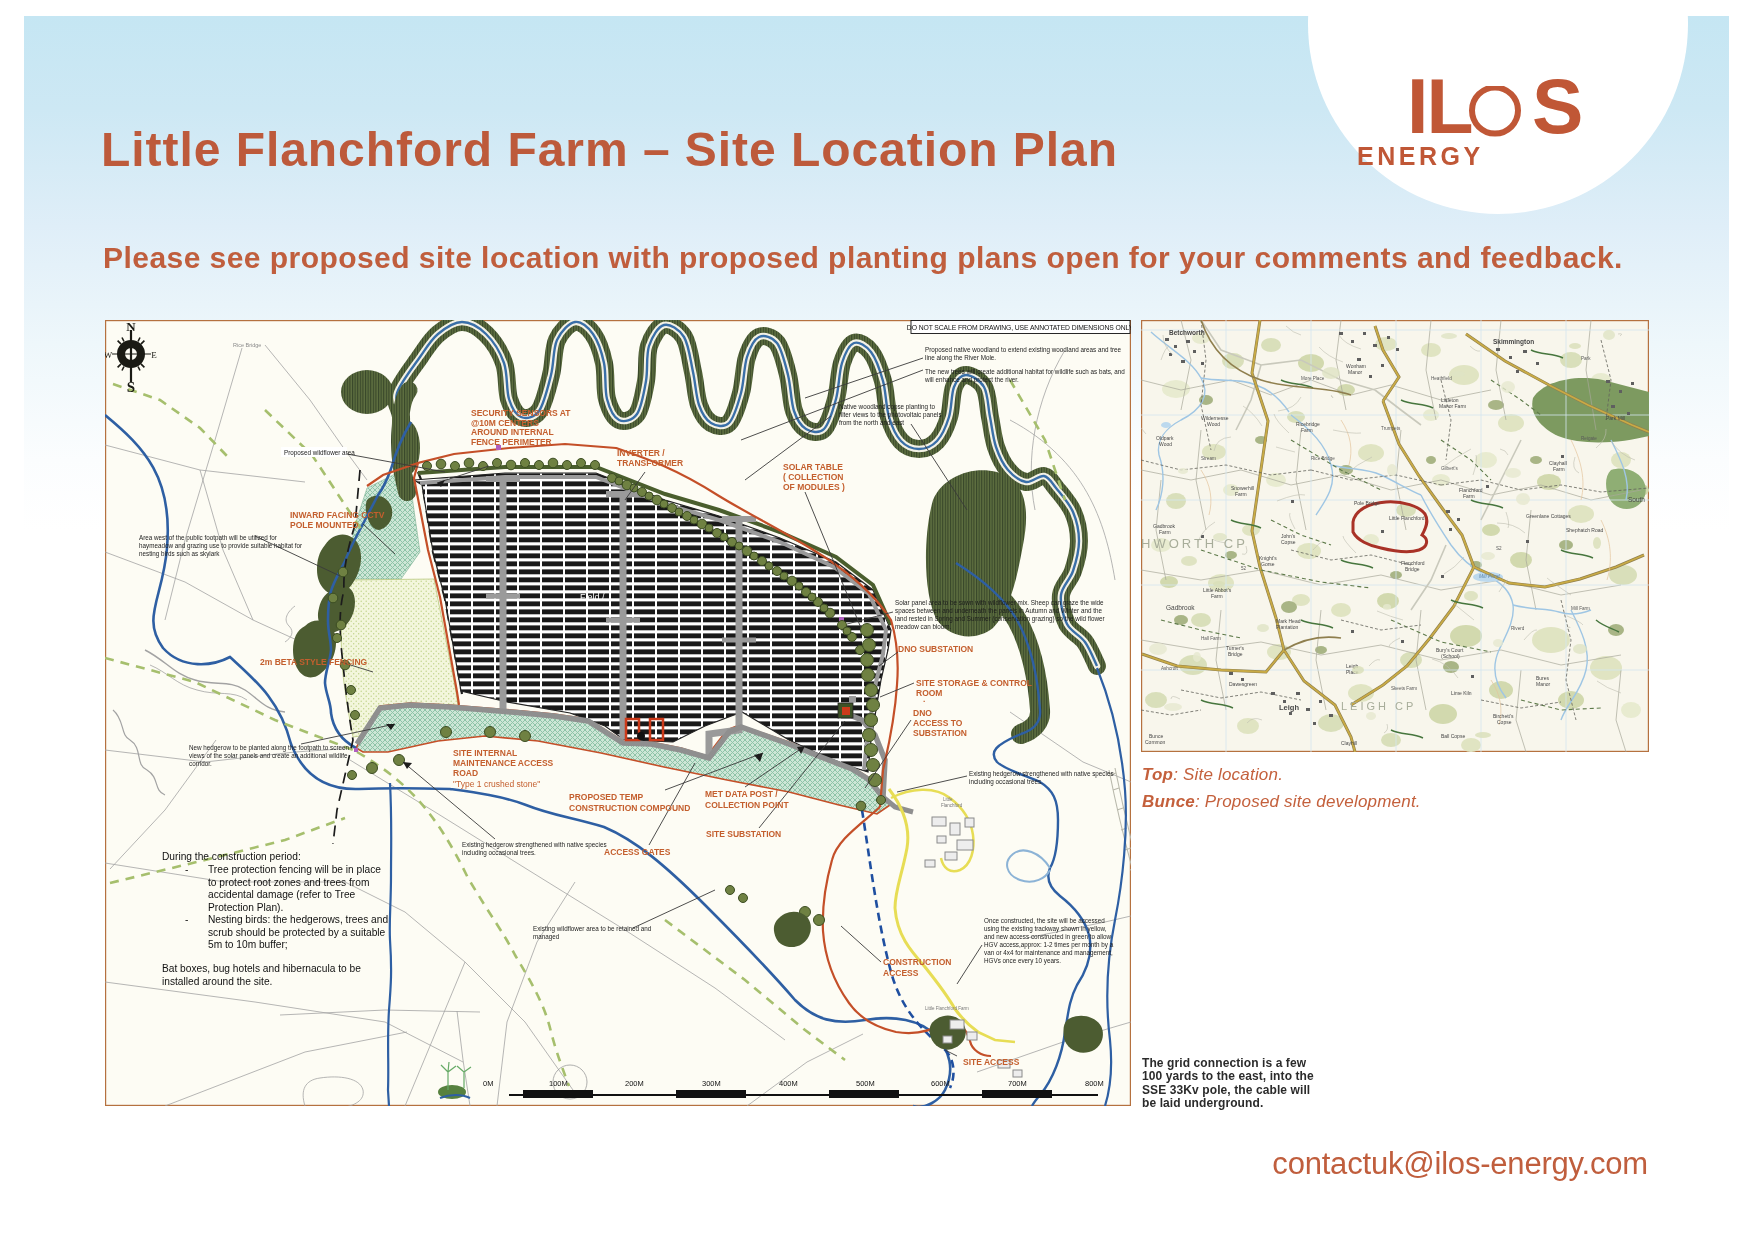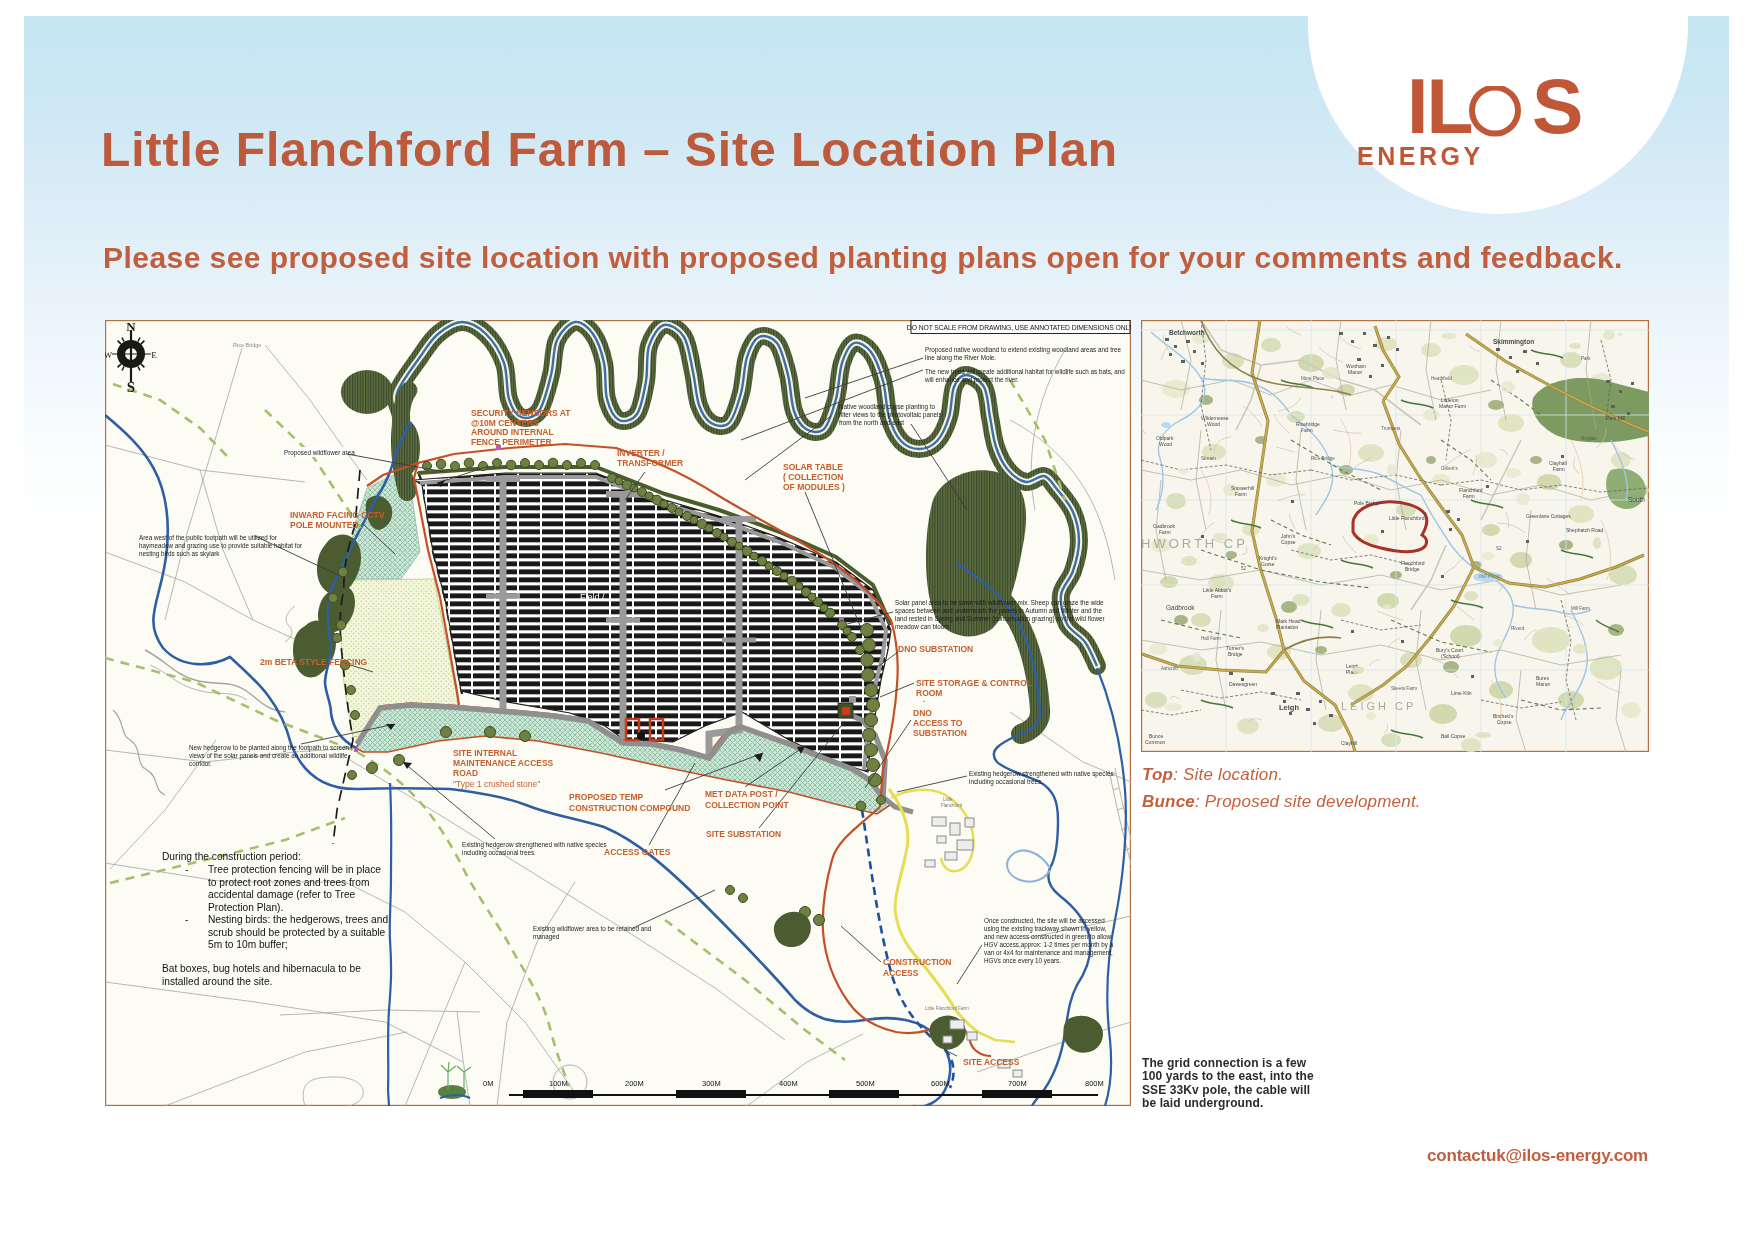--- a/index.html
+++ b/index.html
@@ -7,21 +7,21 @@
   .card{position:absolute;left:24px;top:16px;width:1705px;height:1168px;overflow:hidden;
     background:linear-gradient(180deg,#c5e6f3 0%,#cde8f4 8%,#dfeef8 18%,#eef7fb 28%,#fbfdfe 38%,#ffffff 44%,#ffffff 100%);}
   .logocircle{position:absolute;left:1284px;top:-182px;width:380px;height:380px;border-radius:50%;background:#ffffff;}
   .title{position:absolute;left:77px;top:106px;color:#bd5a3b;font-weight:bold;font-size:48px;letter-spacing:0.95px;white-space:nowrap;}
   .subtitle{position:absolute;left:79px;top:225px;color:#c05e3d;font-weight:bold;font-size:30px;letter-spacing:0.45px;white-space:nowrap;}
   .ilos{position:absolute;color:#c05736;font-weight:bold;white-space:nowrap;}
   .cap{position:absolute;color:#c4603c;font-size:17px;font-style:italic;letter-spacing:0.2px;}
   .cap b{font-weight:bold;}
   .gridtext{position:absolute;left:1118px;top:1041px;color:#2b2b2b;font-weight:bold;font-size:12px;line-height:13.4px;letter-spacing:0.1px;}
   .footl{position:absolute;left:81px;top:1190px;color:#bd5a3b;font-weight:bold;font-size:25px;}
-  .footr{position:absolute;right:81px;top:1130px;color:#c05e3d;font-weight:bold;font-size:17px;letter-spacing:-0.2px;margin-left:47px;}
+  .footr{position:absolute;right:81px;top:1130px;color:#c05e3d;font-weight:normal;font-size:31px;letter-spacing:-0.2px;margin-left:47px;}
   .bar{position:absolute;left:0px;top:1190px;width:1705px;height:16px;background:#c25839;}
   .mapwrap{position:absolute;left:81px;top:304px;width:1026px;height:786px;}
   .oswrap{position:absolute;left:1117px;top:304px;width:508px;height:432px;}
 </style>
 </head>
 <body>
 <div class="card">
   <div class="logocircle"></div>
   <div class="ilos" style="left:1383px;top:46px;font-size:77px;letter-spacing:-2px;">IL</div>
   <svg class="ilos" style="left:1440px;top:70px;" width="70" height="60">

